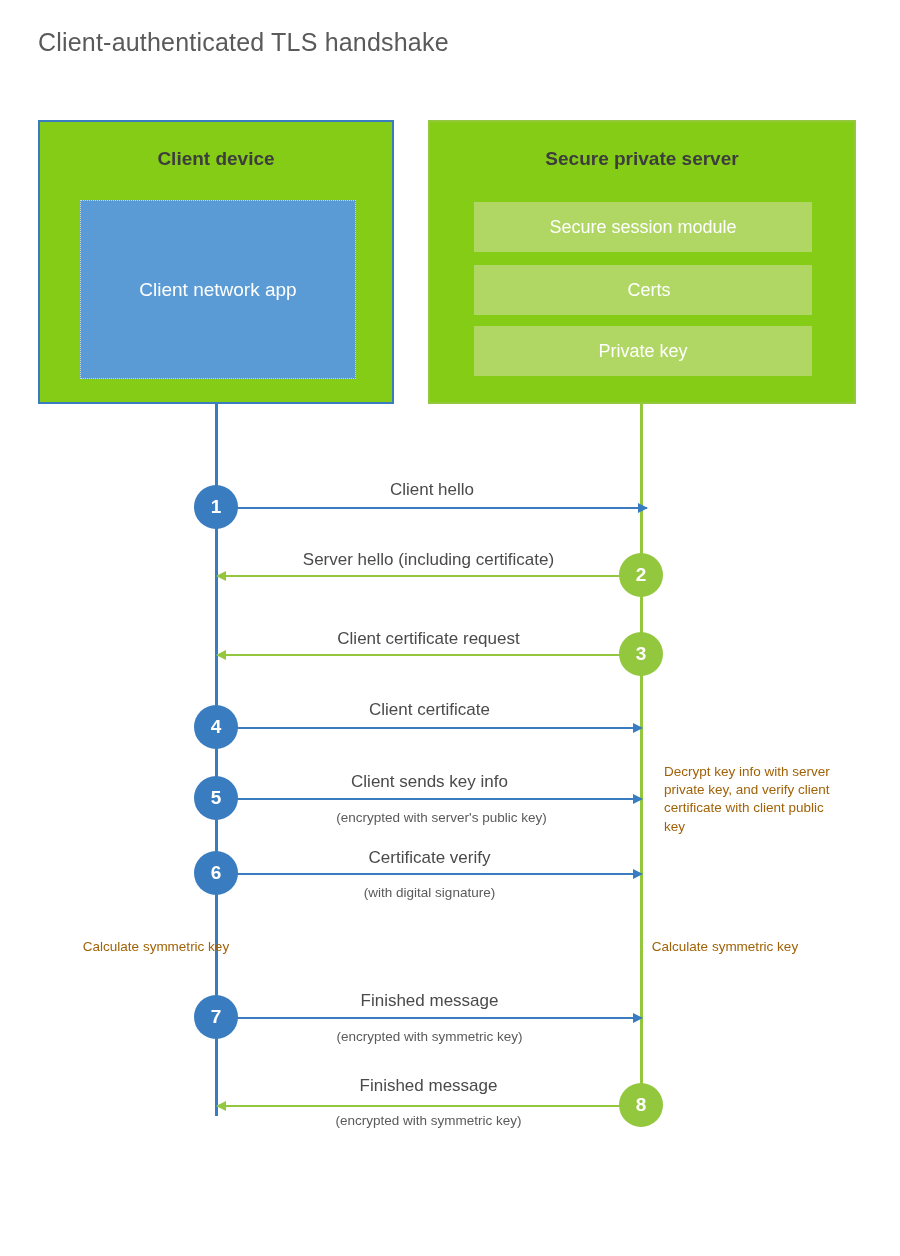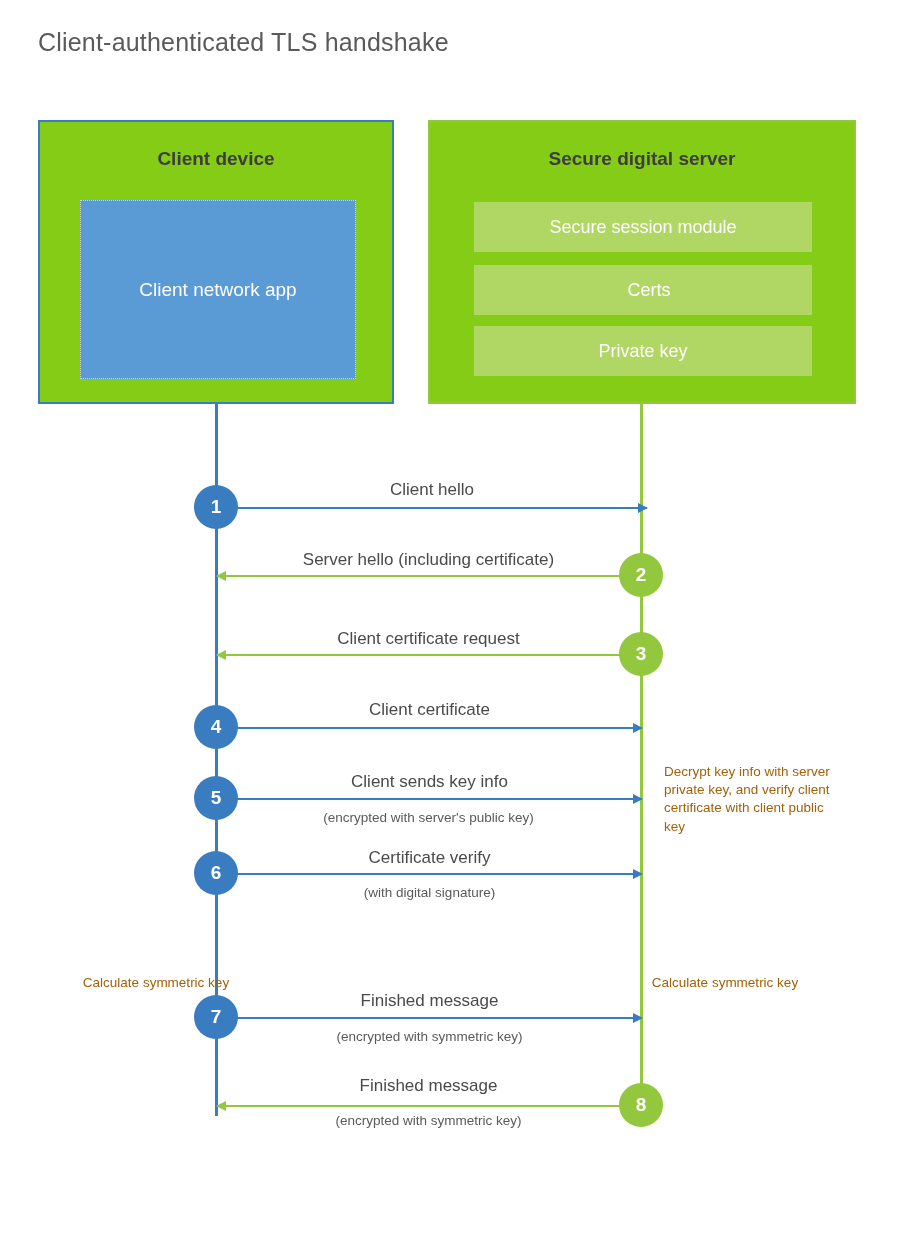--- a/index.html
+++ b/index.html
@@ -164,34 +164,34 @@
     font-size: 13.5px;
     color: #5a5a5a;
     white-space: nowrap;
   }
   .side-note {
     position: absolute;
     font-size: 13.5px;
     line-height: 1.35;
     color: #a16207;
   }
-  .side-note.center { text-align: center; margin-top: 36px; }
+  .side-note.center { text-align: center; }
 </style>
 </head>
 <body>
 
 <div id="diagram-title">Client-authenticated TLS handshake</div>
 
 <div class="entity-box" id="client-box">
   <div class="entity-title">Client device</div>
   <div id="client-app">Client network app</div>
 </div>
 
 <div class="entity-box" id="server-box">
-  <div class="entity-title">Secure digital server</div>
+  <div class="entity-title">Secure private server</div>
   <div class="server-item" id="server-item-0">Secure session module</div>
   <div class="server-item" id="server-item-1">Certs</div>
   <div class="server-item" id="server-item-2">Private key</div>
 </div>
 
 <div class="lifeline" id="client-lifeline"></div>
 <div class="lifeline" id="server-lifeline"></div>
 
 <div class="msg-arrow blue to-right" style="left:217px; top:507px; width:430px;">
     <span class="head"></span>
@@ -214,21 +214,21 @@
 <div class="msg-arrow blue to-right" style="left:217px; top:727px; width:425px;">
     <span class="head"></span>
   </div>
 <div class="msg-label" style="left:217px; top:700px; width:425px;">Client certificate</div>
 <div class="step-badge blue" style="left:194px; top:705px;">4</div>
 
 <div class="msg-arrow blue to-right" style="left:217px; top:798px; width:425px;">
     <span class="head"></span>
   </div>
 <div class="msg-label" style="left:217px; top:772px; width:425px;text-align:center;">Client sends key info</div>
-<div class="msg-sub" style="left:216px; top:810px; width:425px;">(encrypted with server's public key)</div>
+<div class="msg-sub" style="left:229px; top:810px; width:425px;">(encrypted with server's public key)</div>
 <div class="step-badge blue" style="left:194px; top:776px;">5</div>
 
 <div class="msg-arrow blue to-right" style="left:217px; top:873px; width:425px;">
     <span class="head"></span>
   </div>
 <div class="msg-label" style="left:217px; top:848px; width:425px;">Certificate verify</div>
 <div class="msg-sub" style="left:217px; top:885px; width:425px;">(with digital signature)</div>
 <div class="step-badge blue" style="left:194px; top:851px;">6</div>
 
 <div class="side-note" style="left:664px; top:763px; width:180px;">Decrypt key info with server private key, and verify client certificate with client public key</div>

